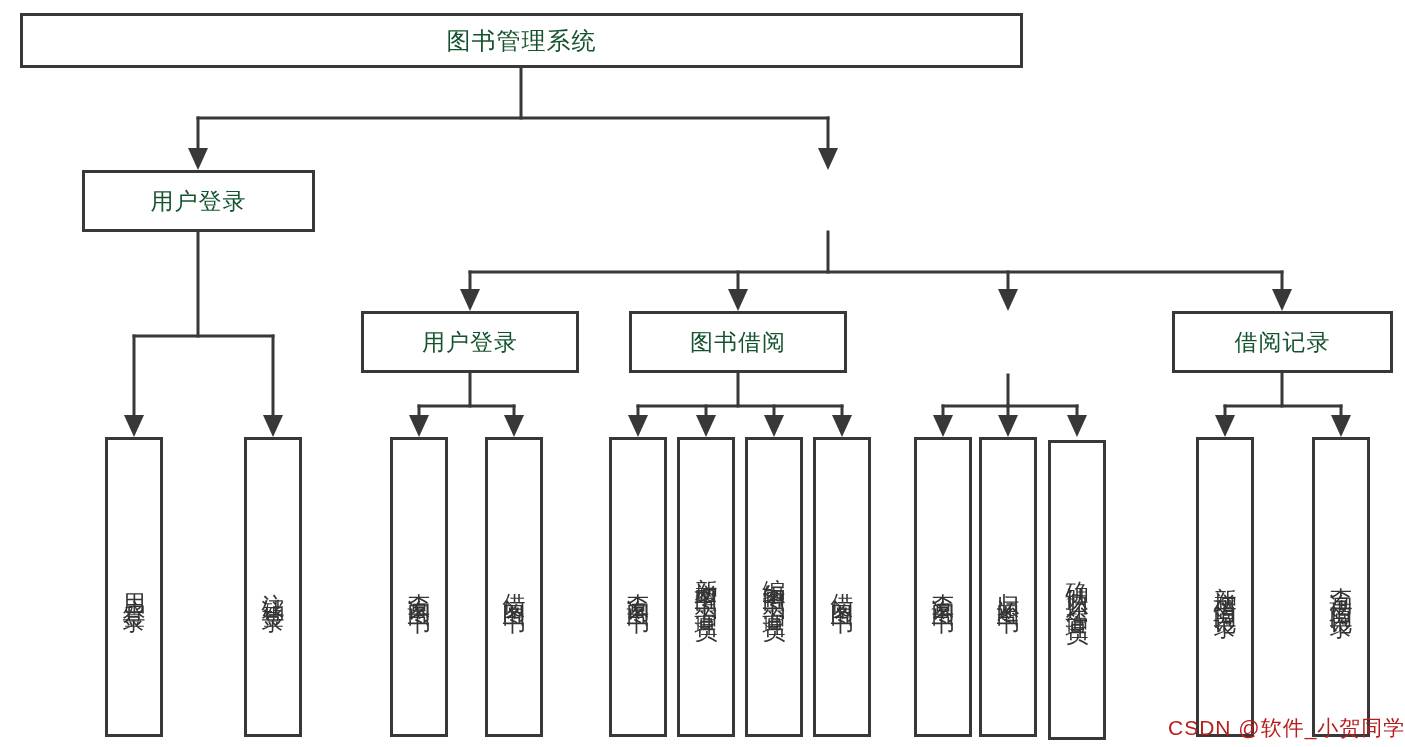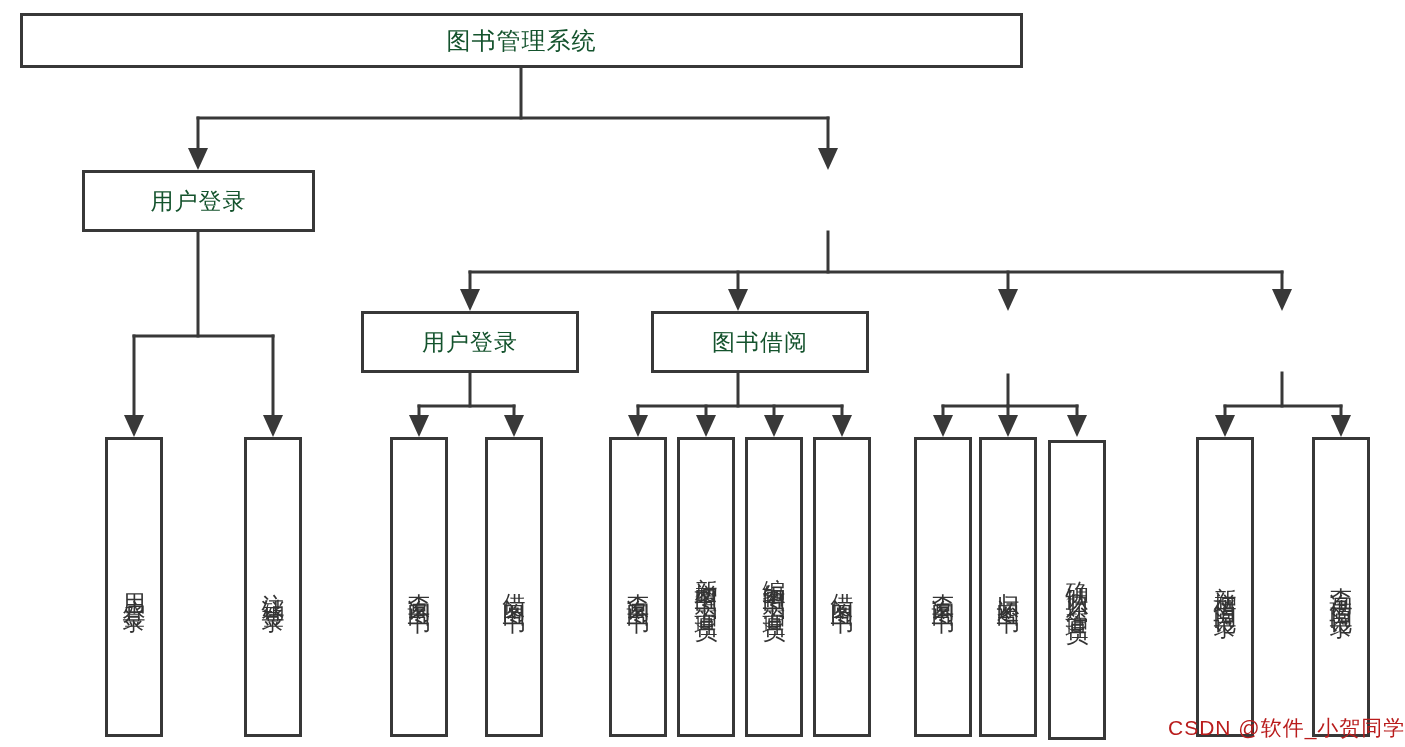--- a/index.html
+++ b/index.html
@@ -137,22 +137,25 @@
     <span class="h-label root-label">图书管理系统</span>
   </div>
 
   <div class="box" style="left:82px; top:170px; width:233px; height:62px;">
     <span class="h-label">用户登录</span>
   </div>
 
   <div class="box" style="left:361px; top:311px; width:218px; height:62px;">
     <span class="h-label">用户登录</span>
   </div>
-  <div class="box" style="left:629px; top:311px; width:218px; height:62px;margin-left:22px;">
+  <div class="box" style="left:629px; top:311px; width:218px; height:62px;">
     <span class="h-label">图书借阅</span>
+  </div>
+  <div class="box" style="left:1172px; top:311px; width:221px; height:62px;">
+    <span class="h-label">借阅记录</span>
   </div>
 
   <div class="box" style="left:105px; top:437px; width:58px; height:300px;">
     <span class="v-label">用户登录</span>
   </div>
   <div class="box" style="left:244px; top:437px; width:58px; height:300px;">
     <span class="v-label">注销登录</span>
   </div>
 
   <div class="box" style="left:390px; top:437px; width:58px; height:300px;">

